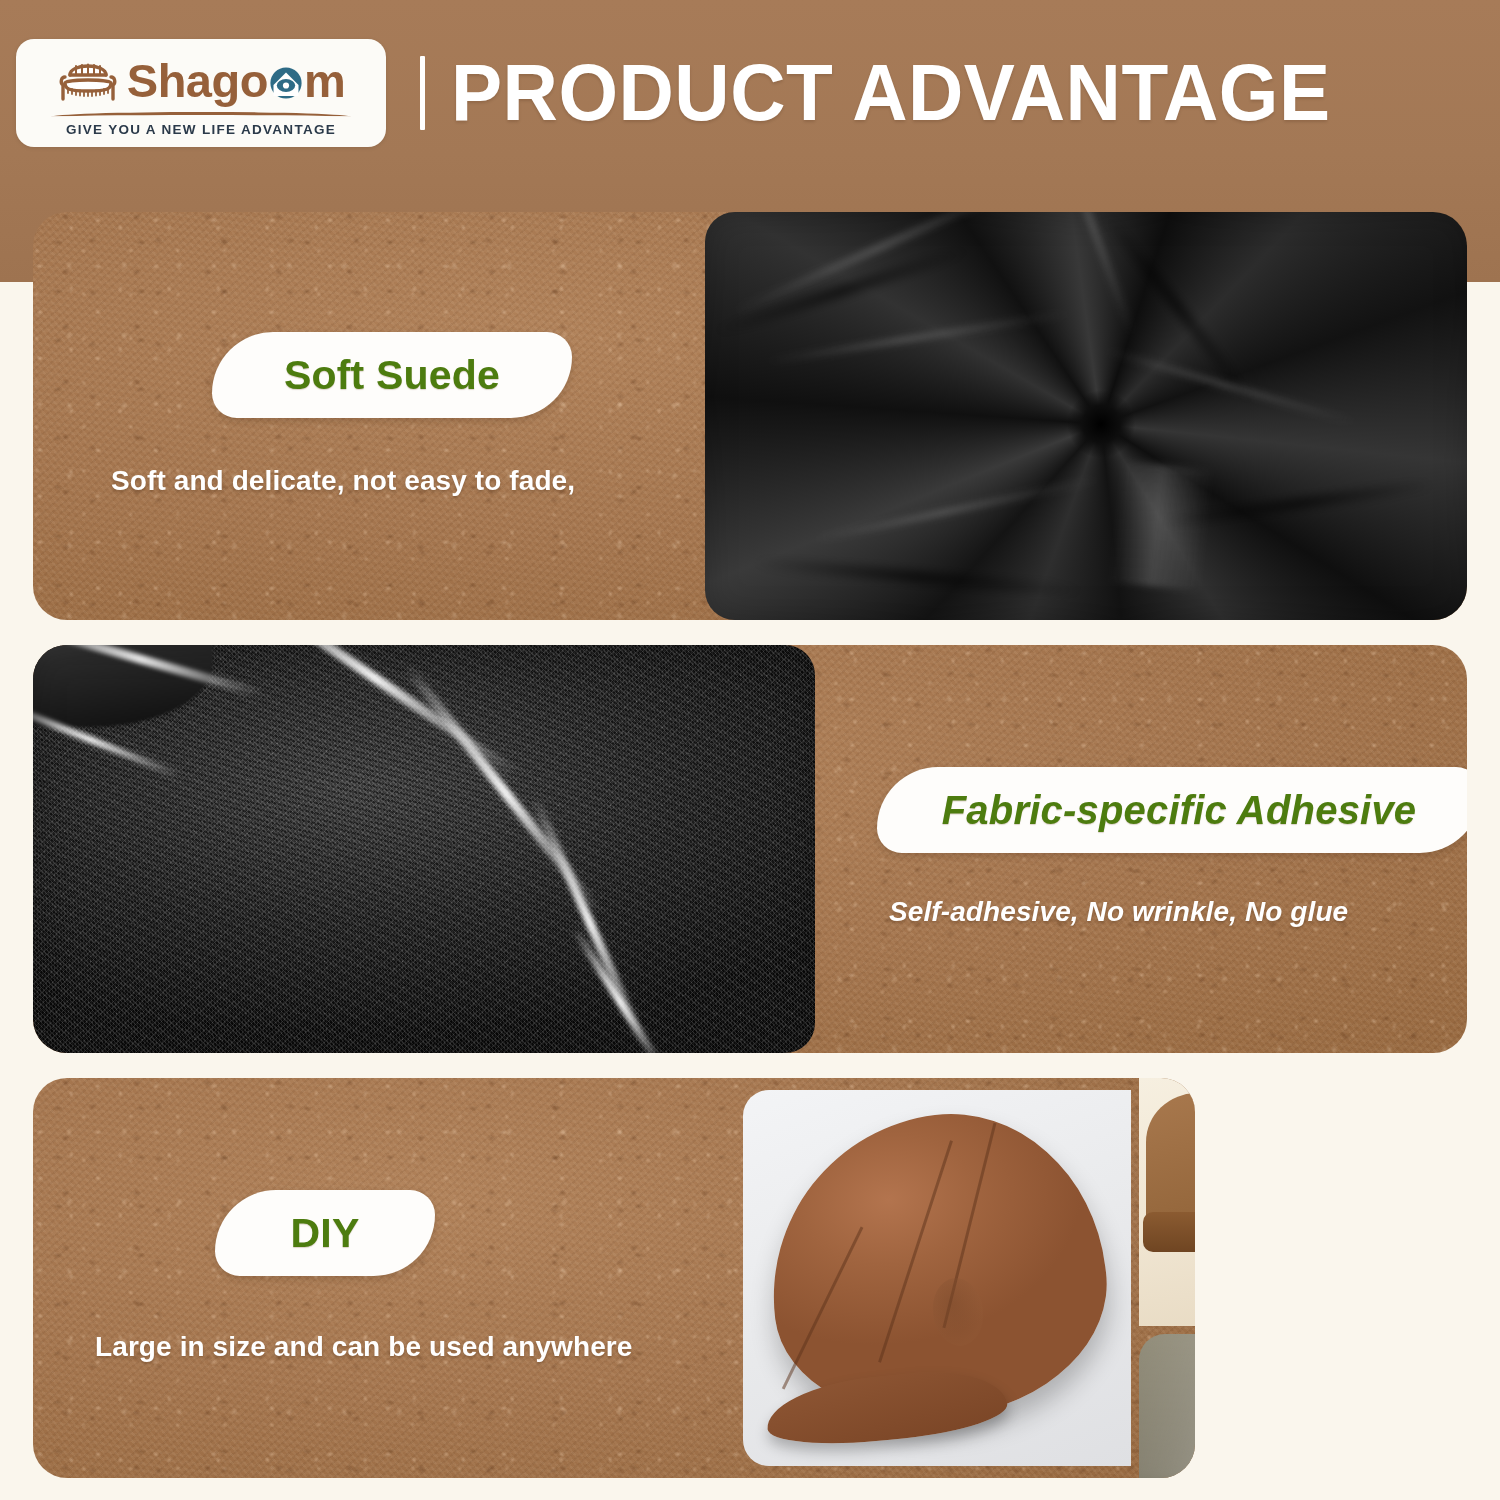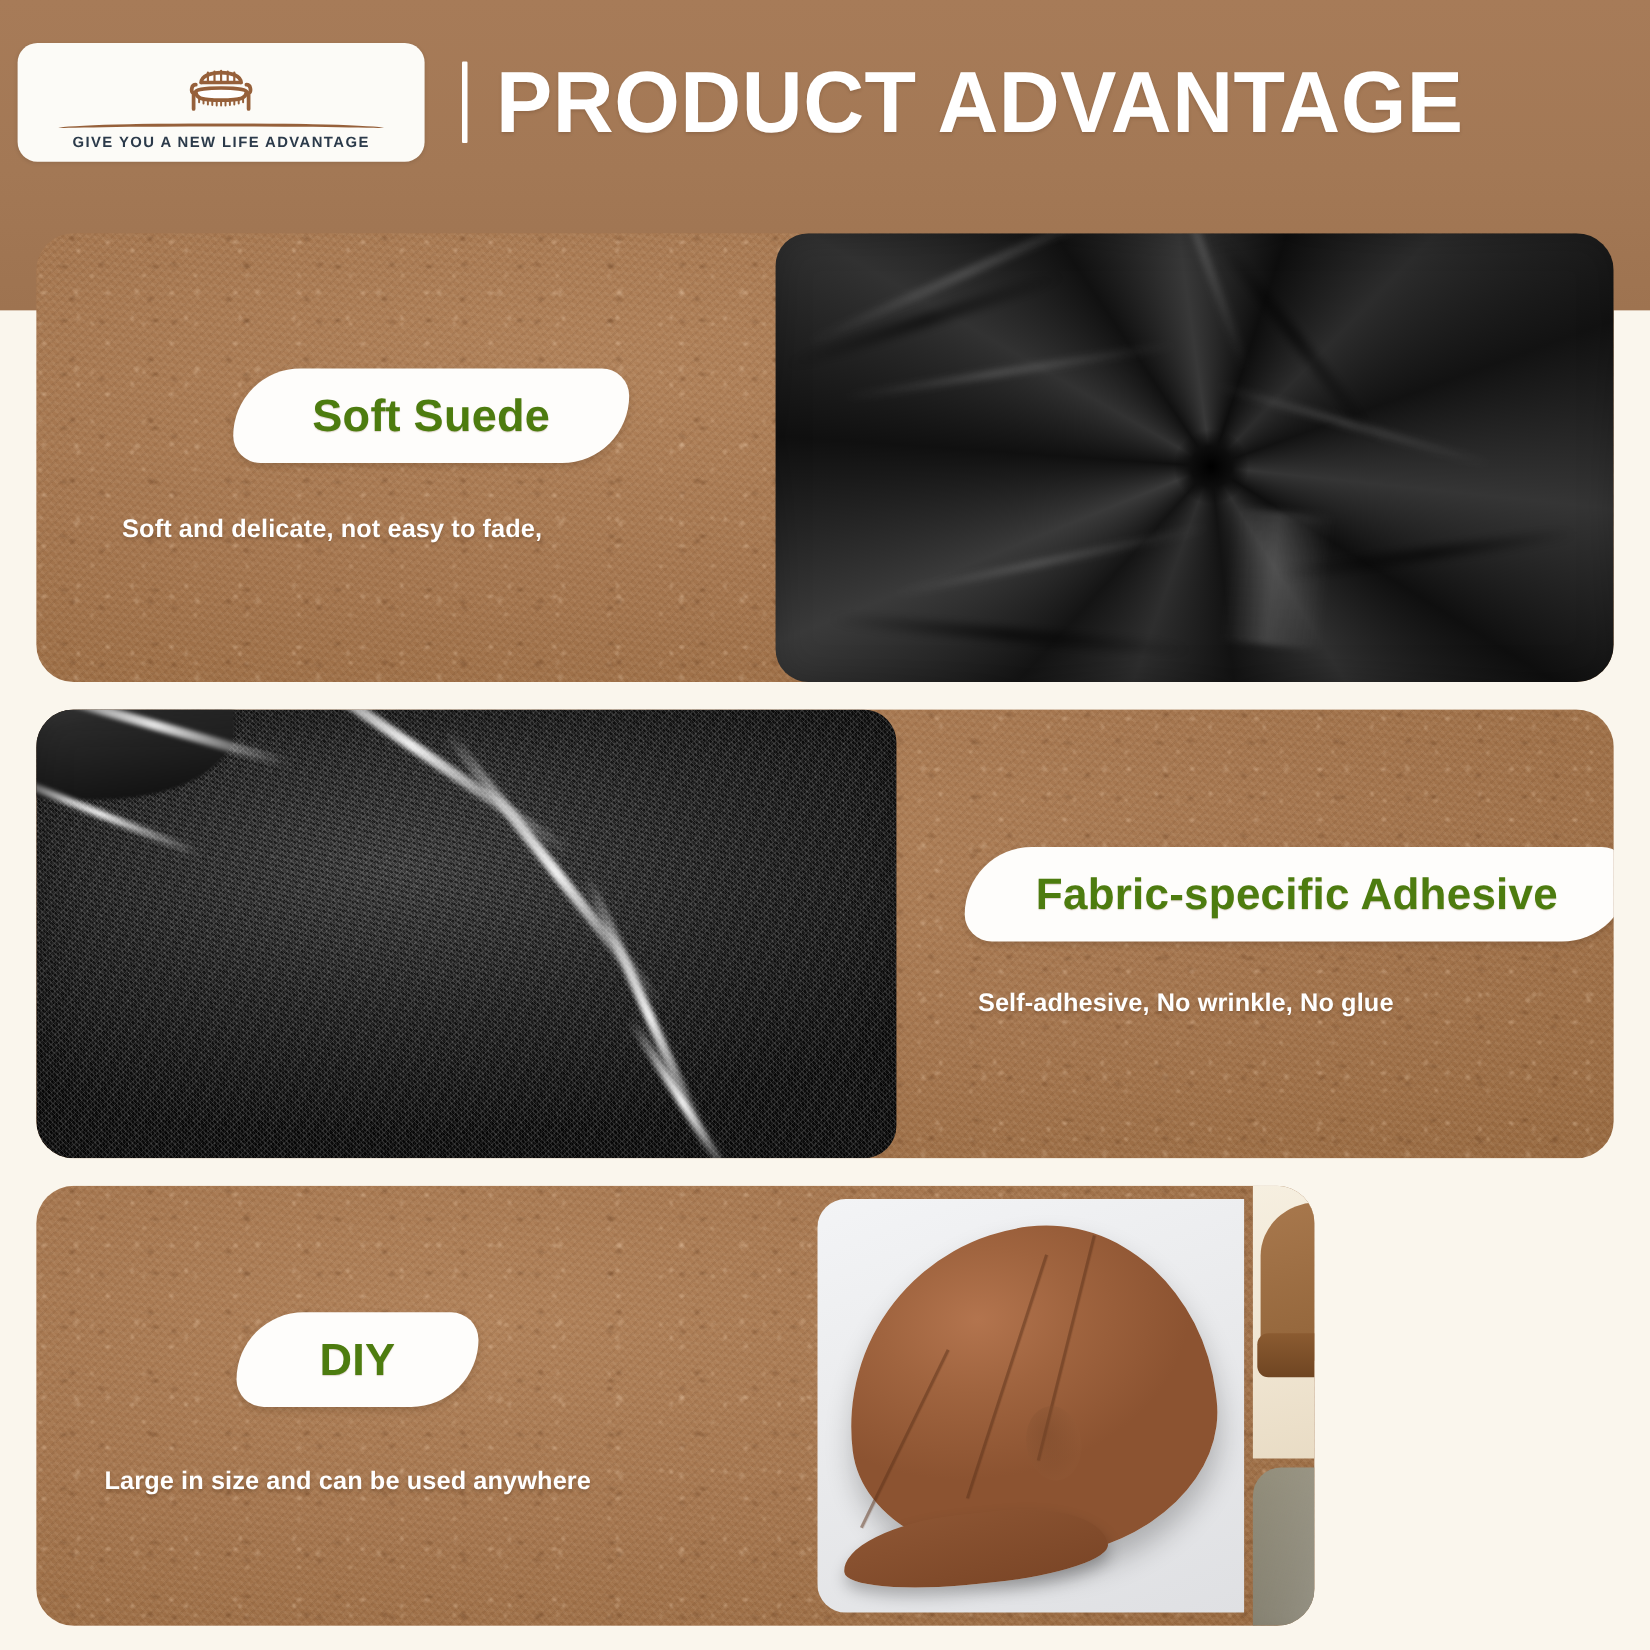--- a/index.html
+++ b/index.html
@@ -166,35 +166,35 @@
     justify-content:center;
     border-radius:64px 26px 64px 26px;
     box-shadow:0 3px 7px rgba(70,40,18,0.22);
     letter-spacing:0.2px;
     text-shadow:0 1px 1px rgba(120,80,50,0.25);
     white-space:nowrap;
   }
 
   .card-desc {
     color:#FFFFFF;
-    font-size:23px;
+    font-size:28px;
     font-weight:bold;
     line-height:1.35;
     letter-spacing:0.1px;
     text-shadow:0 2px 3px rgba(70,40,18,0.30);
   }
 
   
   #card-1 { left:33px; top:212px; width:1434px; height:408px; }
   #card-1 .card-text { width:672px; padding-left:48px; }
   #card-1 .badge { width:360px; height:86px; margin-left:131px; margin-bottom:44px; }
   #card-1 .card-desc { margin-left:30px; }
 
   
-  #card-2 { left:33px; top:645px; width:1434px; height:408px; }
+  #card-2 { left:33px; top:645px; width:1434px; height:408px;font-style:italic; }
   #card-2 .card-text { width:652px; padding-left:48px; align-items:flex-start; }
   #card-2 .badge { width:604px; height:86px; margin-left:14px; margin-bottom:40px; font-size:40px; }
   #card-2 .card-desc { margin-left:26px; }
 
   
   #card-3 { left:33px; top:1078px; width:1162px; height:400px; }
   #card-3 .card-text { width:710px; padding-left:40px; }
   #card-3 .badge { width:220px; height:86px; margin-left:142px; margin-bottom:52px; }
   #card-3 .card-desc { margin-left:22px; }
 
@@ -437,20 +437,33 @@
               <path d="M19 11 L19 19 M25 10 L25 19 M31 9.5 L31 19 M37 10 L37 19 M43 11 L43 19" stroke-width="2"></path>
               <path d="M8 22 C4 22, 3 28, 6 30 L6 44"></path>
               <path d="M54 22 C58 22, 59 28, 56 30 L56 44"></path>
               <path d="M8 28 C8 24, 54 24, 54 28 C54 34, 50 36, 31 36 C12 36, 8 34, 8 28 Z" fill="#FFFFFF"></path>
               <path d="M11 33 L11 38 M15 34 L15 39 M19 35 L19 40 M23 35.5 L23 40.5
                        M27 36 L27 41 M31 36 L31 41 M35 36 L35 41 M39 35.5 L39 40.5
                        M43 35 L43 40 M47 34 L47 39 M51 33 L51 38" stroke-width="1.8"></path>
             </g>
           </svg>
 
+          <div class="brand-wrap">
+            <span>Shag</span>
+            <span>o</span>
+            <span class="brand-eye">
+              <svg width="34" height="34" viewBox="0 0 34 34">
+                <circle cx="17" cy="17" r="15.6" fill="#2E6B86"></circle>
+                <path d="M17 6.5 L29.5 19 L29.5 30 L4.5 30 L4.5 19 Z" fill="#FFFFFF"></path>
+                <ellipse cx="17" cy="19.5" rx="9.2" ry="6.4" fill="#2E6B86"></ellipse>
+                <circle cx="17" cy="19.5" r="3.1" fill="#FFFFFF"></circle>
+              </svg>
+            </span>
+            <span>m</span>
+          </div>
         </div>
 
         <div class="logo-rule"></div>
         <div class="logo-tag">GIVE YOU A NEW LIFE ADVANTAGE</div>
       </div>
 
       <div class="title-sep"></div>
 
       <div class="header-title">PRODUCT ADVANTAGE</div>
     </div>

